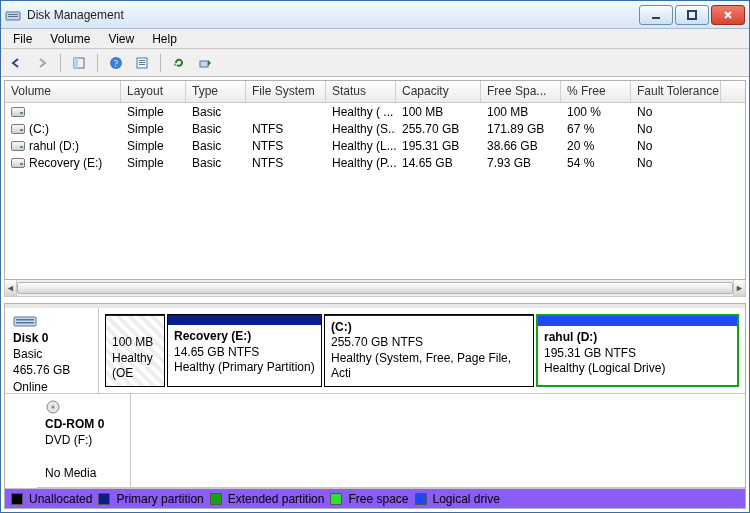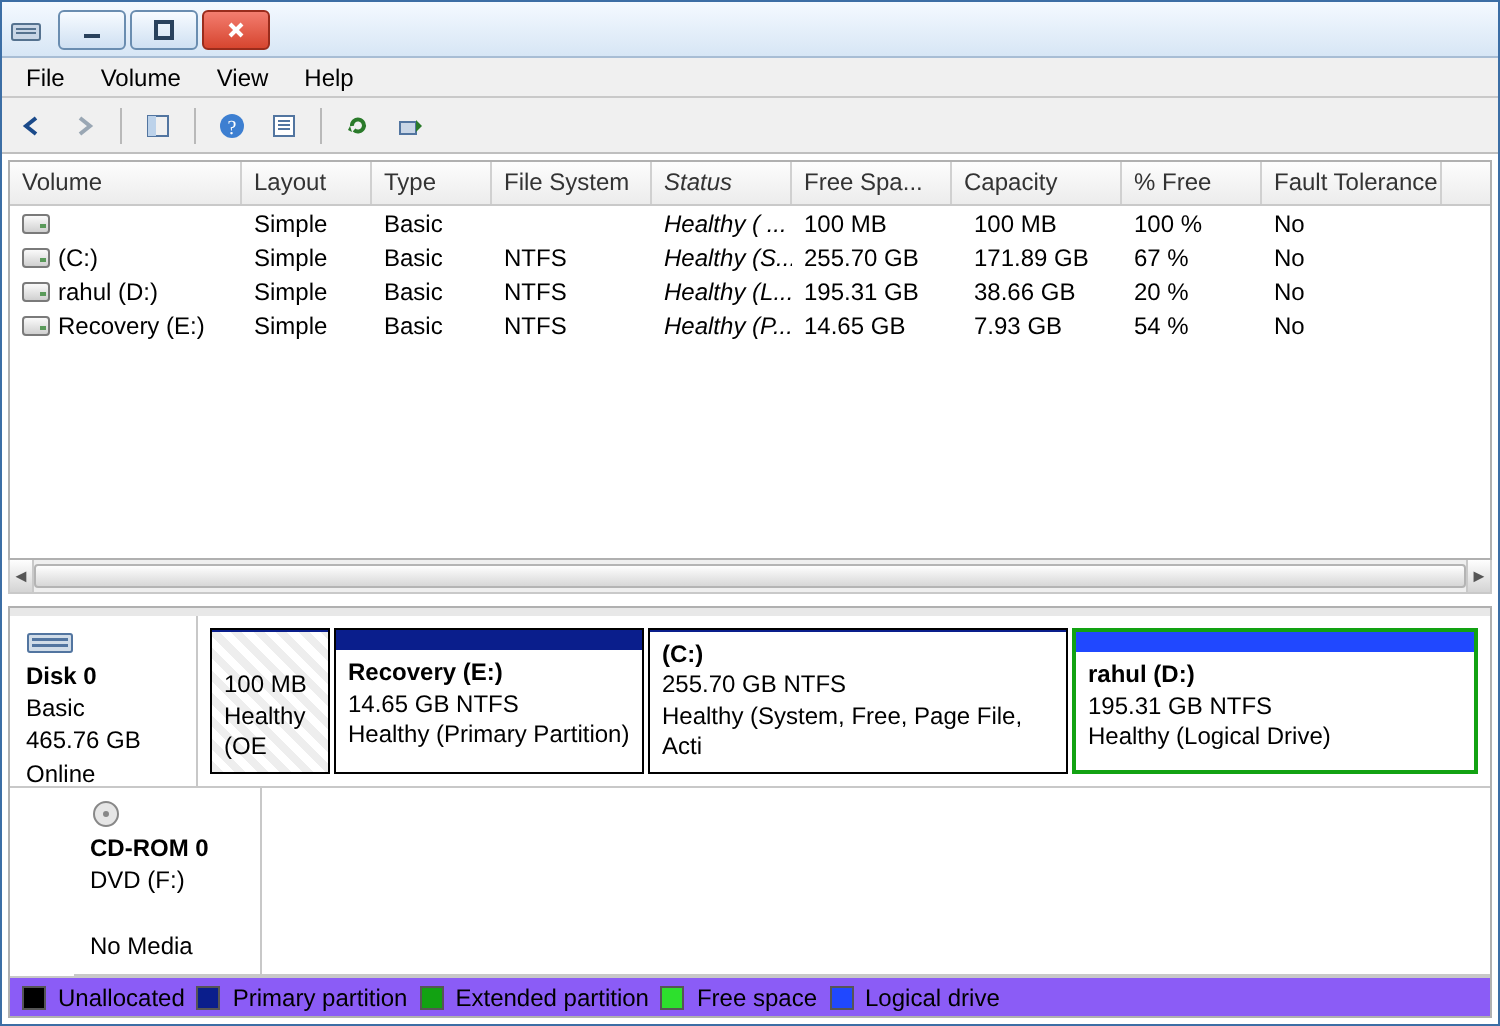--- a/index.html
+++ b/index.html
@@ -27,21 +27,21 @@
   .vol-header .col { border-right:1px solid #d0d0d0; padding:3px 6px; font-weight:400; color:#333; overflow:hidden; white-space:nowrap;}
   .vol-body { flex:1; overflow:hidden; background:#fff;}
   .vol-row { display:flex; height:17px; align-items:center;}
   .vol-row .cell { padding:0 6px; overflow:hidden; white-space:nowrap; text-overflow:clip; display:flex; align-items:center; gap:4px;}
   .drive-glyph { width:14px; height:10px; border:1px solid #7a7a7a; border-radius:2px; background:linear-gradient(#fafafa,#d0d0d0); display:inline-block; position:relative;}
   .drive-glyph::after{ content:""; position:absolute; right:1px; top:4px; width:3px;height:2px;background:#5a9a5a;}
   .c-volume   { width:116px; }
   .c-layout   { width:65px; }
   .c-type     { width:60px; }
   .c-fs       { width:80px; }
-  .c-status   { width:70px;font-style:italic; }
+  .c-status   { width:70px; }
   .c-cap      { width:85px; }
   .c-free     { width:80px; }
   .c-pfree    { width:70px; }
   .c-fault    { width:90px; }
   .scroll-gutter{ height:17px; border:1px solid #c9c9c9; border-top:none; margin:0; position:relative; background:#efefef;}
   .scroll-gutter .thumb{ position:absolute; left:12px; right:12px; top:2px; bottom:2px; background:linear-gradient(#fefefe,#d7d7d7); border:1px solid #b4b4b4; border-radius:2px;}
   .scroll-gutter .arrow{position:absolute; top:0; bottom:0; width:12px; background:linear-gradient(#fefefe,#d4d4d4); display:flex; align-items:center; justify-content:center; color:#555; font-size:9px;}
   .scroll-gutter .arrow.l{left:0;border-right:1px solid #c9c9c9;}
   .scroll-gutter .arrow.r{right:0;border-left:1px solid #c9c9c9;}
   
@@ -78,20 +78,21 @@
 <div class="window">
 
   <div class="titlebar">
     <span class="icon-app">
       <svg width="16" height="16">
           <rect x="1" y="5" width="14" height="8" rx="1" fill="#c9d6e6" stroke="#55728f"></rect>
           <rect x="3" y="7" width="10" height="1" fill="#55728f"></rect>
           <rect x="3" y="9" width="10" height="1" fill="#55728f"></rect>
         </svg>
     </span>
+    <span class="title-text">Disk Management</span>
     <div class="win-btns">
       <div class="win-btn">
           <svg width="10" height="10">
             <rect x="1" y="7" width="8" height="2" fill="#29415c"></rect>
           </svg>
         </div>
       <div class="win-btn">
           <svg width="10" height="10">
             <rect x="1" y="1" width="8" height="8" fill="none" stroke="#29415c" stroke-width="2"></rect>
           </svg>
@@ -163,22 +164,22 @@
   <div class="content">
 
     <div class="vol-list-wrapper">
       <div class="vol-panel">
         <div class="vol-header">
           <div class="col c-volume">Volume</div>
           <div class="col c-layout">Layout</div>
           <div class="col c-type">Type</div>
           <div class="col c-fs">File System</div>
           <div class="col c-status">Status</div>
+          <div class="col c-cap">Capacity</div>
           <div class="col c-free">Free Spa...</div>
-          <div class="col c-cap">Capacity</div>
           <div class="col c-pfree">% Free</div>
           <div class="col c-fault">Fault Tolerance</div>
         </div>
         <div class="vol-body" id="volume-body">
             <div class="vol-row">
               <div class="cell c-volume">
                 <span class="drive-glyph"></span>
                 <span></span>
               </div>
               <div class="cell c-layout">Simple</div>

